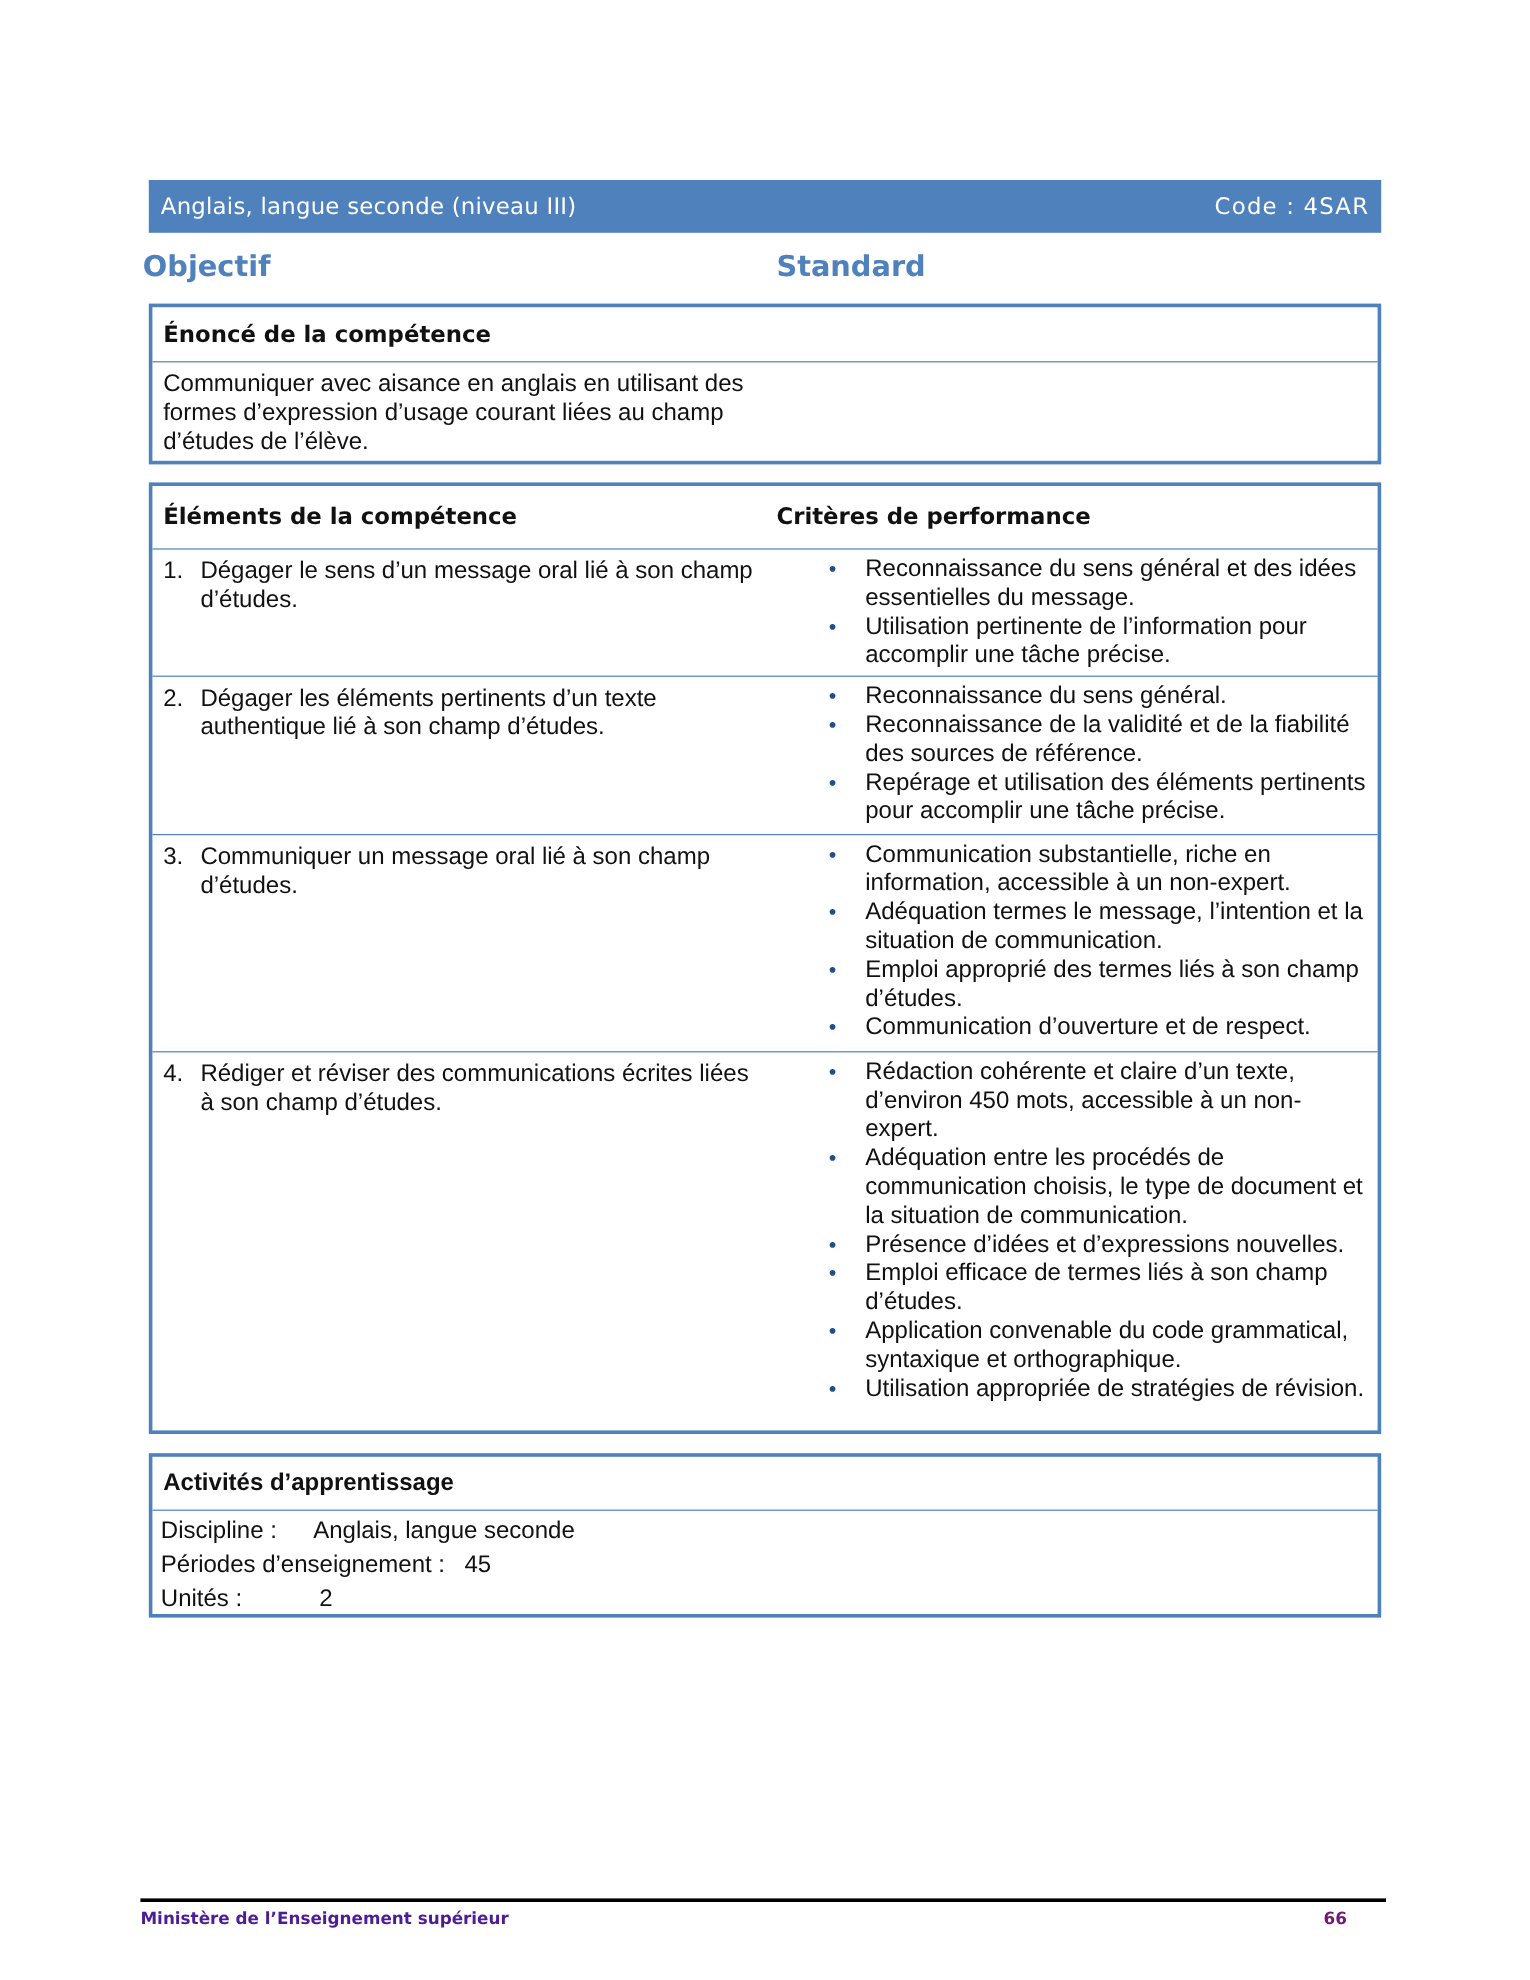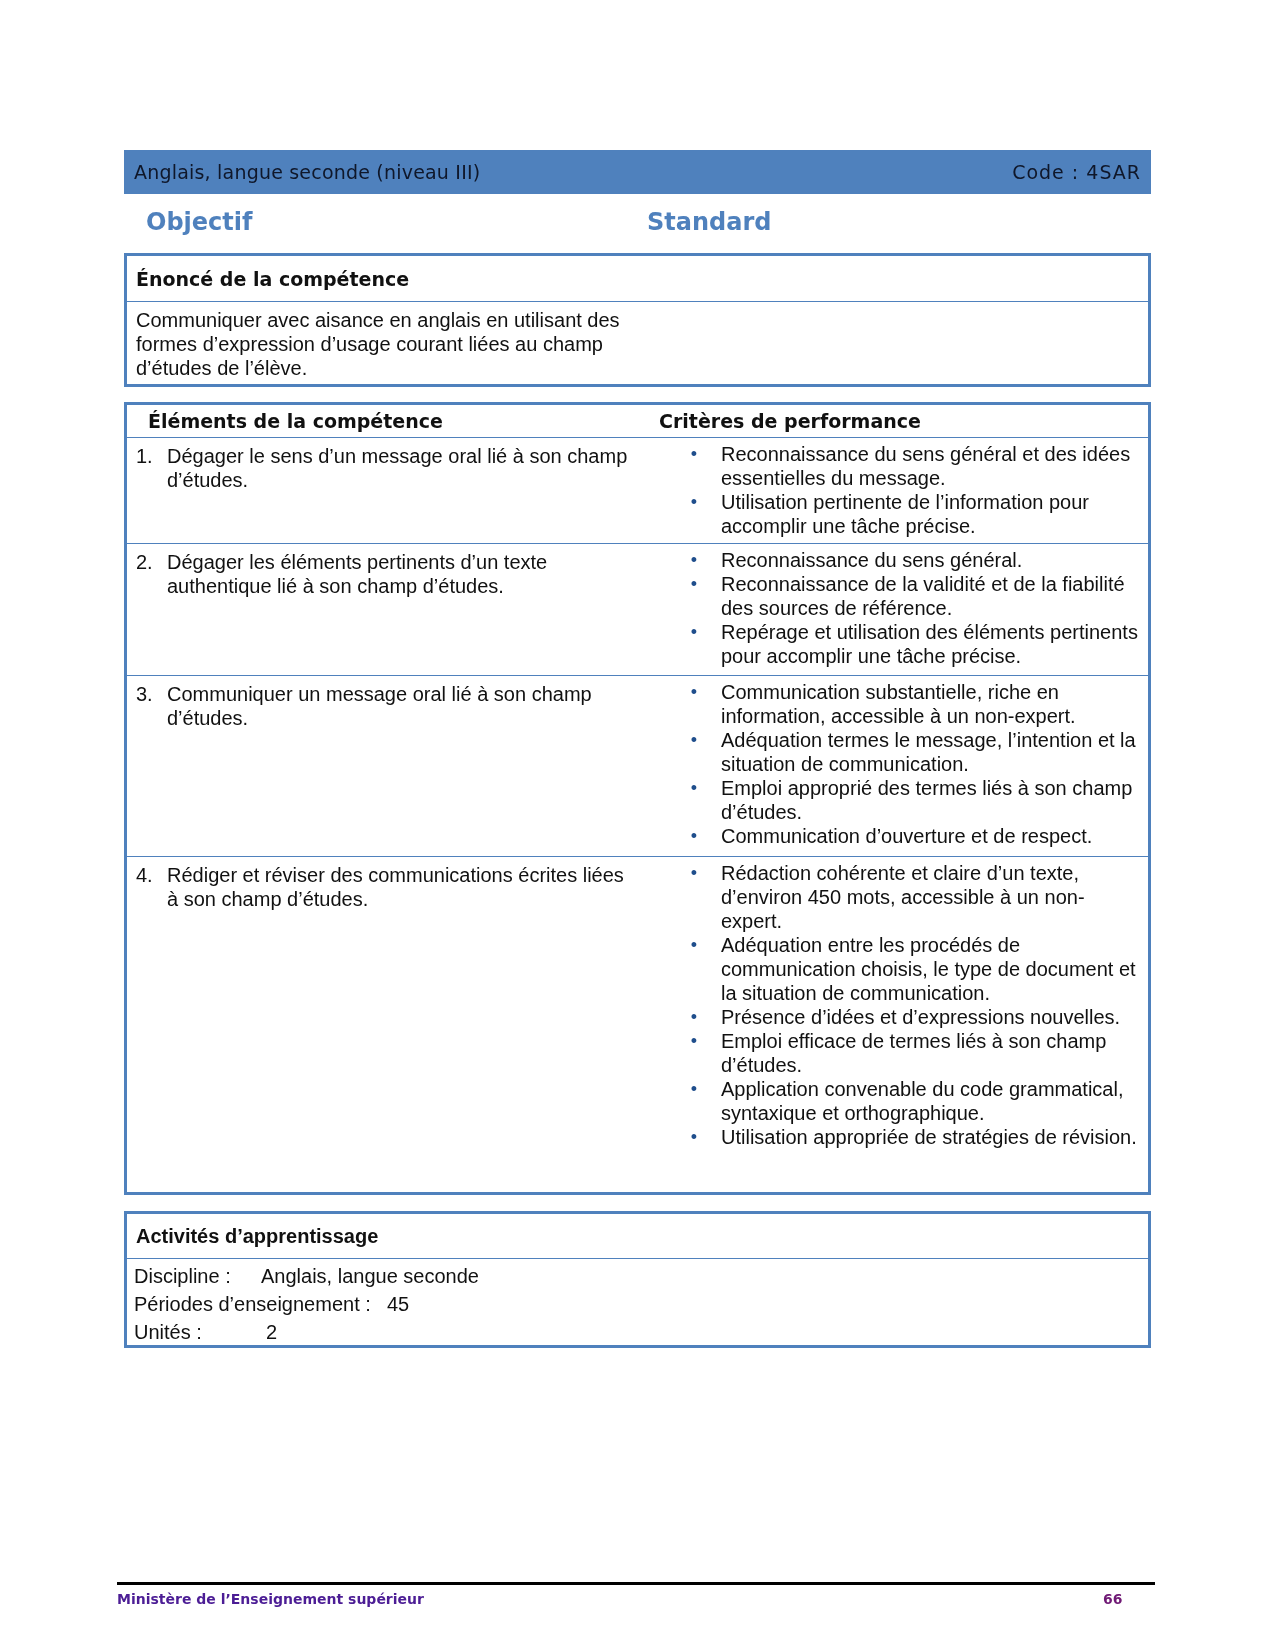--- a/index.html
+++ b/index.html
@@ -1,54 +1,54 @@
 <!DOCTYPE html>
 <html><head>
 <meta charset="utf-8">
 <style>
   * { box-sizing: border-box; margin: 0; padding: 0; }
   html, body { width: 1275px; height: 1650px; background: #ffffff; }
   body { position: relative; font-family: "Liberation Sans", sans-serif; color: #111; overflow: hidden; }
 
   .topbar {
     position: absolute; left: 124px; top: 150px; width: 1027px; height: 44px;
-    background: #4f81bd; color: #0f172a;
+    background: #4f81bd; color: #ffffff;
     font-family: "DejaVu Sans", sans-serif; font-size: 19px;
     display: flex; align-items: center; justify-content: space-between;
     padding: 0 10px 0 10px; letter-spacing: 0.2px;
   }
   .topbar .code { letter-spacing: 1px; }
 
   .sec-title {
     position: absolute; top: 208px;
     font-family: "DejaVu Sans", sans-serif; font-weight: bold; font-size: 24px;
     color: #4f81bd;
   }
-  #objectif-title { left: 146px; text-align: right; }
+  #objectif-title { left: 119px; text-align: right; }
   #standard-title { left: 647px; }
 
   .box {
     position: absolute; left: 124px; width: 1027px;
     border: 3px solid #4f81bd;
   }
   .box .head {
     border-bottom: 1.5px solid #4f81bd;
     font-weight: bold; font-size: 20px;
     padding: 0 0 0 9px; display: flex; align-items: center;
   }
   .box .head.dv { font-family: "DejaVu Sans", sans-serif; font-size: 19px; }
 
   #enonce-box { top: 253px; height: 134px; }
   #enonce-box .head { height: 46px; }
   #enonce-box .body {
     padding: 6px 9px; font-size: 20px; line-height: 24px; width: 520px;
   }
 
   #elements-box { top: 402px; height: 793px; }
-  #elements-box .head { height: 33px; padding: 12px; }
+  #elements-box .head { height: 53px; padding: 0; }
   .head .col-left { width: 512px; padding-left: 9px; }
   .head .col-right { padding-left: 8px; }
 
   .row {
     display: flex; border-bottom: 1.5px solid #4f81bd;
   }
   .row:last-child { border-bottom: none; }
   .row .left {
     width: 512px; padding: 6px 9px; font-size: 20px; line-height: 24px;
     display: flex;

